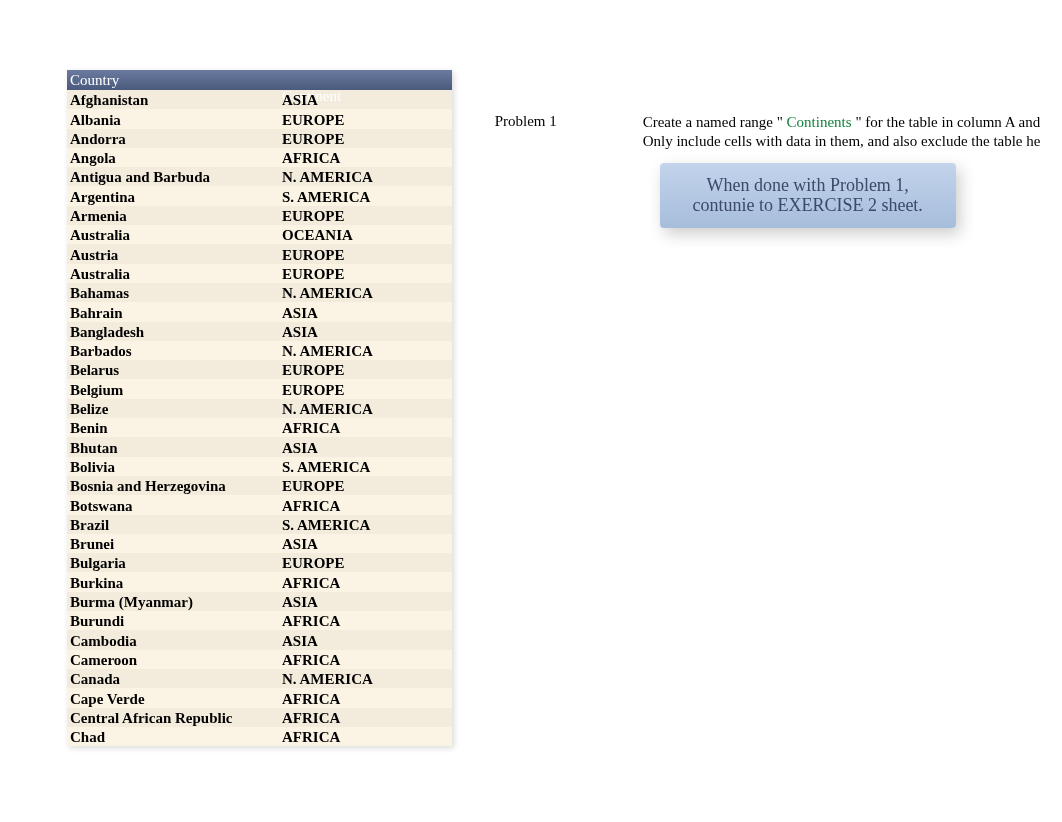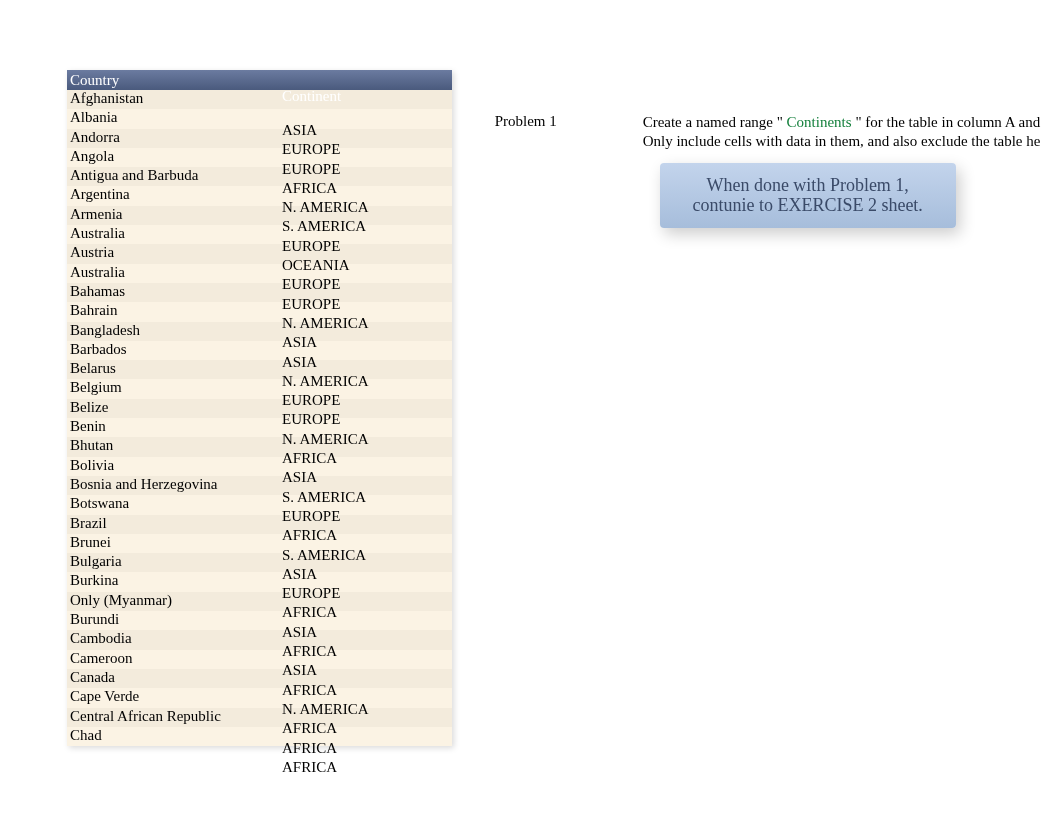--- a/index.html
+++ b/index.html
@@ -40,21 +40,22 @@
       padding-left: 0px;
       margin-top: 32px;
     }
     .table-body {
     }
     .table-row {
       display: flex;
       font-size: 15px;
       color: #000;
       height: 19.3px;
-      align-items: flex-start;
+      align-items: flex-end;
+      font-weight: bold;
     }
     .table-row:nth-child(odd) {
       background: #f3ebdc;
     }
     .table-row:nth-child(even) {
       background: #fbf3e4;
     }
     .right-panel {
       margin-left: 43px;
       padding-top: 22px;
@@ -198,21 +199,21 @@
         </div>
         <div class="table-row">
           <div class="col-country">Bulgaria</div>
           <div class="col-continent">EUROPE</div>
         </div>
         <div class="table-row">
           <div class="col-country">Burkina</div>
           <div class="col-continent">AFRICA</div>
         </div>
         <div class="table-row">
-          <div class="col-country">Only (Myanmar)</div>
+          <div class="col-country">Burma (Myanmar)</div>
           <div class="col-continent">ASIA</div>
         </div>
         <div class="table-row">
           <div class="col-country">Burundi</div>
           <div class="col-continent">AFRICA</div>
         </div>
         <div class="table-row">
           <div class="col-country">Cambodia</div>
           <div class="col-continent">ASIA</div>
         </div>

